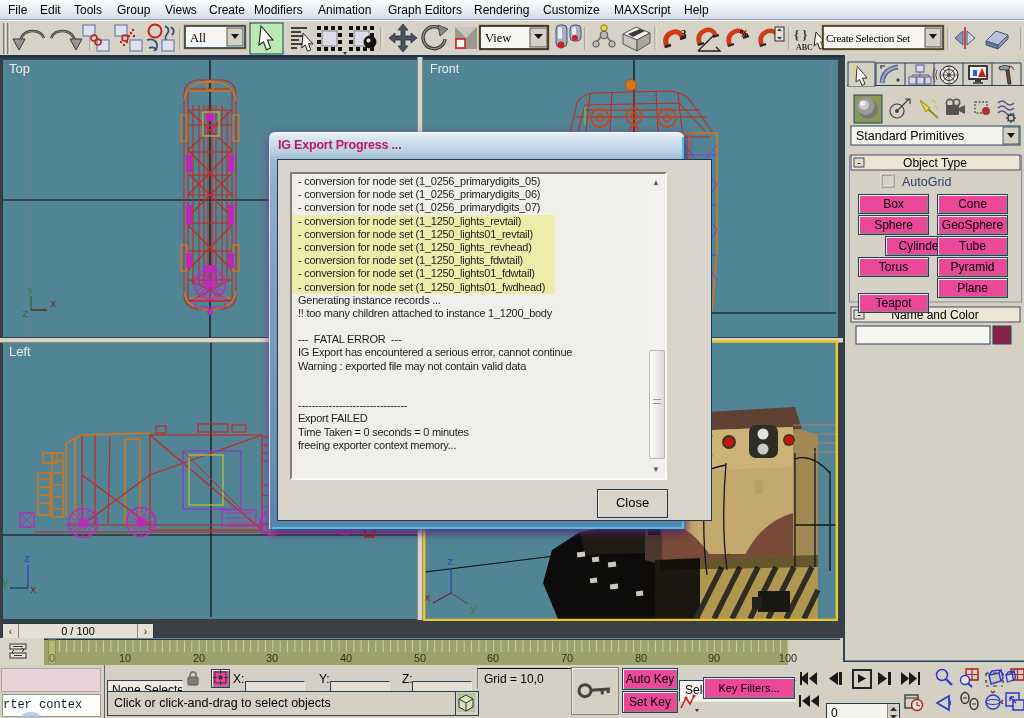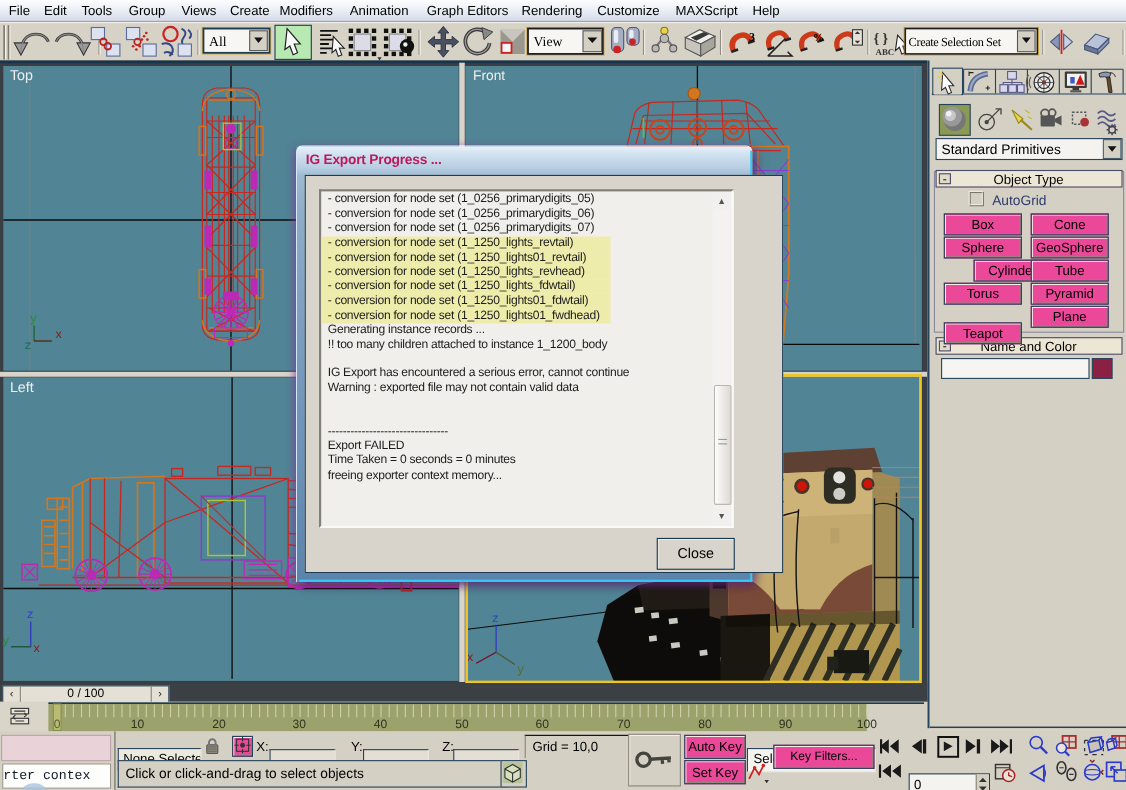--- a/index.html
+++ b/index.html
@@ -869,20 +869,21 @@
         <div>- conversion for node set (1_0256_primarydigits_07)</div>
         <div class="y">- conversion for node set (1_1250_lights_revtail)</div>
         <div class="y">- conversion for node set (1_1250_lights01_revtail)</div>
         <div class="y">- conversion for node set (1_1250_lights_revhead)</div>
         <div class="y">- conversion for node set (1_1250_lights_fdwtail)</div>
         <div class="y">- conversion for node set (1_1250_lights01_fdwtail)</div>
         <div class="y">- conversion for node set (1_1250_lights01_fwdhead)</div>
         <div>Generating instance records ...</div>
         <div>!! too many children attached to instance 1_1200_body</div>
         <div>&nbsp;</div>
+        <div>---  FATAL ERROR  ---</div>
         <div>IG Export has encountered a serious error, cannot continue</div>
         <div>Warning : exported file may not contain valid data</div>
         <div>&nbsp;</div>
         <div>&nbsp;</div>
         <div>--------------------------------</div>
         <div>Export FAILED</div>
         <div>Time Taken = 0 seconds = 0 minutes</div>
         <div>freeing exporter context memory...</div>
       </div>
       <div id="lscroll">

